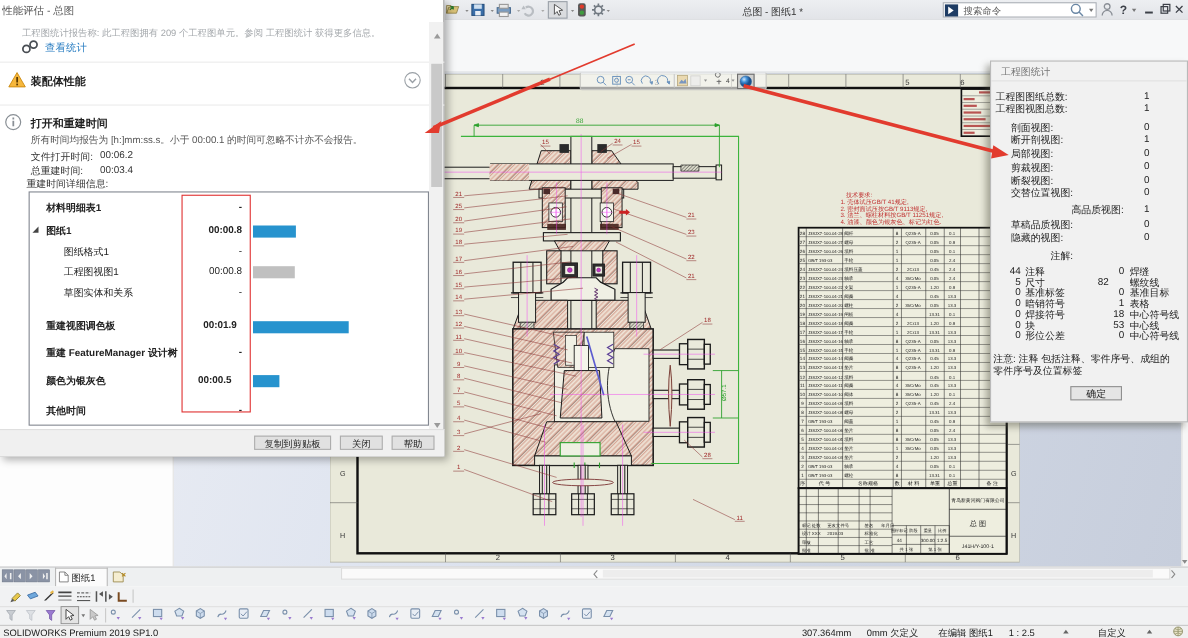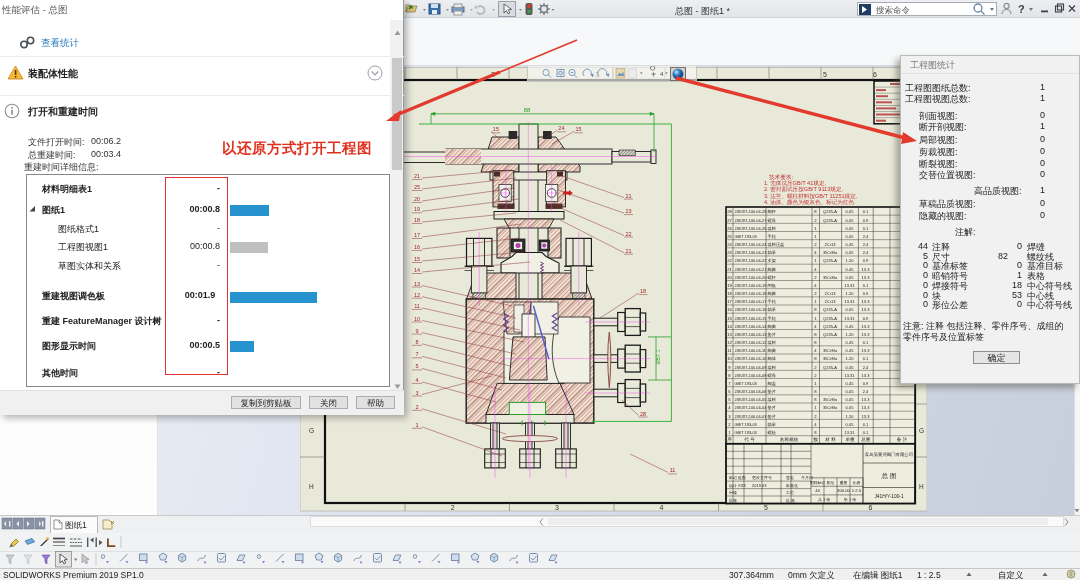--- a/index.html
+++ b/index.html
@@ -951,20 +951,21 @@
 <div class="t" style="left:1027px;top:289.5px;font-size:9px;color:#222">中心线</div>
 <div class="t" style="left:908px;top:299.3px;width:20px;text-align:right;font-size:9px;color:#222">0</div>
 <div class="t" style="left:932px;top:299.3px;font-size:9px;color:#222">形位公差</div>
 <div class="t" style="left:998px;top:299.3px;width:24px;text-align:right;font-size:9px;color:#222">0</div>
 <div class="t" style="left:1027px;top:299.3px;font-size:9px;color:#222">中心符号线</div>
 <div class="t" style="left:903px;top:320px;font-size:9px;color:#222">注意: 注释 包括注释、零件序号、成组的</div>
 <div class="t" style="left:903px;top:331px;font-size:9px;color:#222">零件序号及位置标签</div>
 <div class="abs" style="left:973px;top:350.5px;width:47px;height:13px;background:#e5e5e5;border:1px solid #8f8f8f;font-size:9px;color:#222;text-align:center;line-height:12px">确定</div>
 <div class="abs" style="left:0;top:0;width:404px;height:415px;background:#fff;border-right:1px solid #9a9a9a;border-bottom:1px solid #9a9a9a;box-shadow:3px 3px 7px rgba(0,0,0,0.3)"></div>
 <div class="t" style="left:2px;top:4px;font-size:9.5px;color:#555">性能评估 - 总图</div>
+<div class="t" style="left:20px;top:25px;font-size:8.5px;color:#8a8f94;filter:blur(0.7px);opacity:0.78">工程图统计报告称: 此工程图拥有 209 个工程图单元。参阅 工程图统计 获得更多信息。</div>
 <svg class="abs" style="left:19px;top:36px" width="18" height="13">
       <g fill="none" stroke="#4a4f55" stroke-width="1.6">
         <circle cx="5" cy="8.5" r="3.2"></circle>
         <circle cx="11.5" cy="4.5" r="3.2"></circle>
       </g>
     </svg>
 <div class="t" style="left:41px;top:37px;font-size:9.5px;color:#2a7ec2">查看统计</div>
 <div class="abs" style="left:0;top:56px;width:404px;height:1px;background:#ececec"></div>
 <svg class="abs" style="left:7px;top:65px" width="17" height="15">
       <path d="M8.5,1 L16,14 L1,14 Z" fill="#f6b73c" stroke="#c8860a" stroke-width="0.8"></path>
@@ -976,20 +977,21 @@
       <circle cx="8" cy="8" r="7" fill="none" stroke="#9aa0a6" stroke-width="1"></circle>
       <path d="M4.8,6.5 l3.2,3.4 l3.2,-3.4" fill="none" stroke="#9aa0a6" stroke-width="1.3"></path>
     </svg>
 <div class="abs" style="left:0;top:95px;width:404px;height:1px;background:#ececec"></div>
 <svg class="abs" style="left:4px;top:103px" width="16" height="16">
       <circle cx="8" cy="8" r="6.8" fill="none" stroke="#8a9096" stroke-width="1.1"></circle>
       <rect x="7.3" y="6.8" width="1.6" height="5" fill="#8a9096"></rect>
       <rect x="7.3" y="3.8" width="1.6" height="1.8" fill="#8a9096"></rect>
     </svg>
 <div class="t" style="left:28px;top:105px;font-size:10px;font-weight:bold;color:#222">打开和重建时间</div>
+<div class="t" style="left:28px;top:121.5px;font-size:8.8px;color:#555">所有时间均报告为 [h:]mm:ss.s。小于 00:00.1 的时间可忽略不计亦不会报告。</div>
 <div class="t" style="left:28px;top:135.5px;font-size:9px;color:#333">文件打开时间:</div>
 <div class="t" style="left:91px;top:135.5px;font-size:9px;color:#333">00:06.2</div>
 <div class="t" style="left:28px;top:148.5px;font-size:9px;color:#333">总重建时间:</div>
 <div class="t" style="left:91px;top:148.5px;font-size:9px;color:#333">00:03.4</div>
 <div class="t" style="left:24px;top:160.5px;font-size:9px;color:#333">重建时间详细信息:</div>
 <div class="abs" style="left:26px;top:173.5px;width:364px;height:213.5px;background:#fff;border:1px solid #828790"></div>
 <div class="t" style="left:42px;top:182.5px;font-size:9px;font-weight:bold;color:#222">材料明细表1</div>
 <div class="t" style="left:180px;top:182.5px;width:40px;text-align:right;font-size:9px;font-weight:bold;color:#222">-</div>
 <div class="t" style="left:42px;top:203.5px;font-size:9px;font-weight:bold;color:#222">图纸1</div>
 <div class="t" style="left:180px;top:203.5px;width:40px;text-align:right;font-size:9px;font-weight:bold;color:#222">00:00.8</div>
@@ -999,22 +1001,22 @@
 <div class="t" style="left:58px;top:240.5px;font-size:9px;color:#222">工程图视图1</div>
 <div class="t" style="left:180px;top:240.5px;width:40px;text-align:right;font-size:9px;color:#222">00:00.8</div>
 <div class="abs" style="left:230px;top:242.0px;width:38px;height:11px;background:#c0c0c0"></div>
 <div class="t" style="left:58px;top:260px;font-size:9px;color:#222">草图实体和关系</div>
 <div class="t" style="left:180px;top:260px;width:40px;text-align:right;font-size:9px;color:#222">-</div>
 <div class="t" style="left:42px;top:290px;font-size:9px;font-weight:bold;color:#222">重建视图调色板</div>
 <div class="t" style="left:180px;top:290px;width:40px;text-align:center;font-size:9px;font-weight:bold;color:#222">00:01.9</div>
 <div class="abs" style="left:230px;top:291.5px;width:87px;height:11px;background:#2793ce"></div>
 <div class="t" style="left:42px;top:314.5px;font-size:9px;font-weight:bold;color:#222">重建 FeatureManager 设计树</div>
 <div class="t" style="left:180px;top:314.5px;width:40px;text-align:right;font-size:9px;font-weight:bold;color:#222">-</div>
-<div class="t" style="left:42px;top:339.5px;font-size:9px;font-weight:bold;color:#222">图形显示时间</div>
-<div class="t" style="left:180px;top:339.5px;width:40px;text-align:right;font-size:9px;font-weight:bold;color:#222">00:00.5</div>
+<div class="t" style="left:42px;top:339.5px;font-size:9px;font-weight:bold;color:#222">颜色为银灰色</div>
+<div class="t" style="left:180px;top:339.5px;width:40px;text-align:left;font-size:9px;font-weight:bold;color:#222">00:00.5</div>
 <div class="abs" style="left:230px;top:341.0px;width:24px;height:11px;background:#2793ce"></div>
 <div class="t" style="left:42px;top:366.5px;font-size:9px;font-weight:bold;color:#222">其他时间</div>
 <div class="t" style="left:180px;top:366.5px;width:40px;text-align:right;font-size:9px;font-weight:bold;color:#222">-</div>
 <svg class="abs" style="left:29px;top:205px" width="8" height="8">
       <path d="M6,1 L6,6.5 L0.5,6.5 Z" fill="#444"></path>
     </svg>
 <div class="abs" style="left:165px;top:177px;width:63px;height:198px;border:1.6px solid #e03030"></div>
 <div class="abs" style="left:390px;top:20px;width:13px;height:373px;background:#f1f1f1"></div>
 <svg class="abs" style="left:393.5px;top:30px" width="7" height="6">
       <path d="M3.5,0.5 L6.5,5 L0.5,5 Z" fill="#9a9a9a"></path>
@@ -1027,13 +1029,12 @@
 <div class="abs" style="left:231px;top:395.5px;width:70px;height:13px;background:#e1e1e1;border:1px solid #adadad;font-size:8.5px;color:#222;text-align:center;line-height:12px">复制到剪贴板</div>
 <div class="abs" style="left:309px;top:395.5px;width:39px;height:13px;background:#e1e1e1;border:1px solid #adadad;font-size:8.5px;color:#222;text-align:center;line-height:12px">关闭</div>
 <div class="abs" style="left:356px;top:395.5px;width:39px;height:13px;background:#e1e1e1;border:1px solid #adadad;font-size:8.5px;color:#222;text-align:center;line-height:12px">帮助</div>
 <svg class="abs" style="left:0;top:0;pointer-events:none" width="1080" height="580" viewBox="0 0 1080 580">
 <line x1="577" y1="40" x2="500" y2="72" stroke="#e23b2e" stroke-width="1.6"></line>
 <line x1="500" y1="72" x2="394" y2="116" stroke="#e23b2e" stroke-width="3.2"></line>
 <path d="M386,121 L401,110 L399,121 Z" fill="#e23b2e"></path>
 <line x1="676" y1="78" x2="905" y2="138" stroke="#e23b2e" stroke-width="3.4"></line>
 <path d="M917,141 L903,132 L901,144 Z" fill="#e23b2e"></path>
 </svg>
-<div class="t" style="left:222px;top:139px;font-size:14.5px;font-weight:bold;color:#e0301e;letter-spacing:0.5px">以还原方式打开工程图</div>
 </div>
 </body></html>

